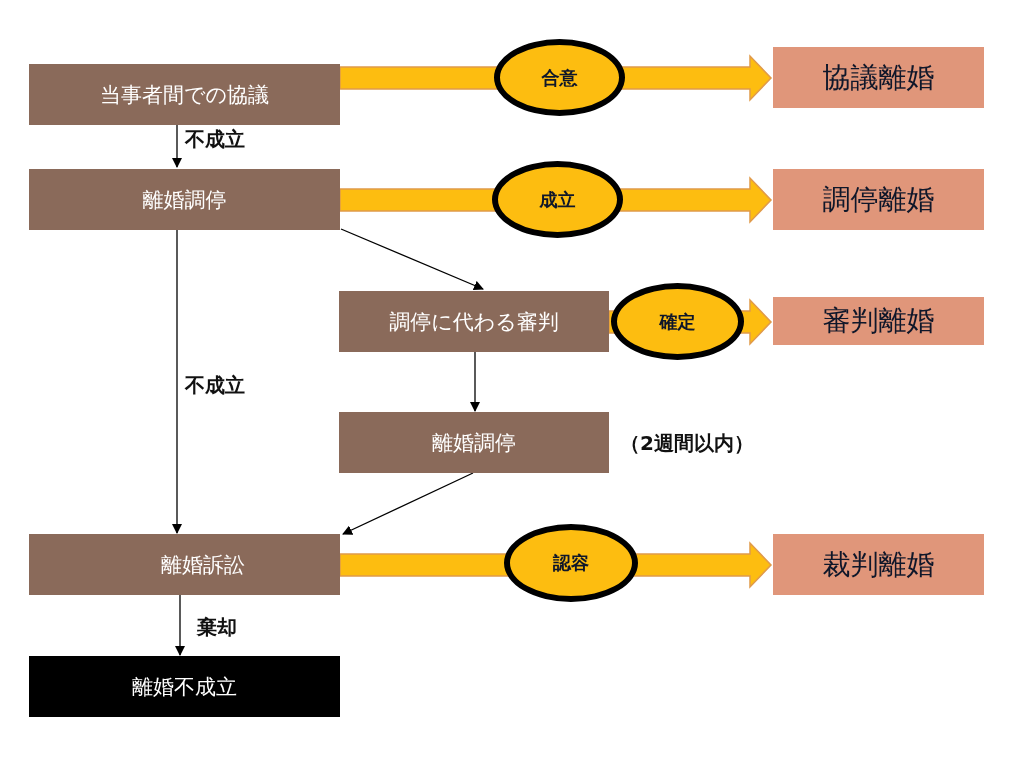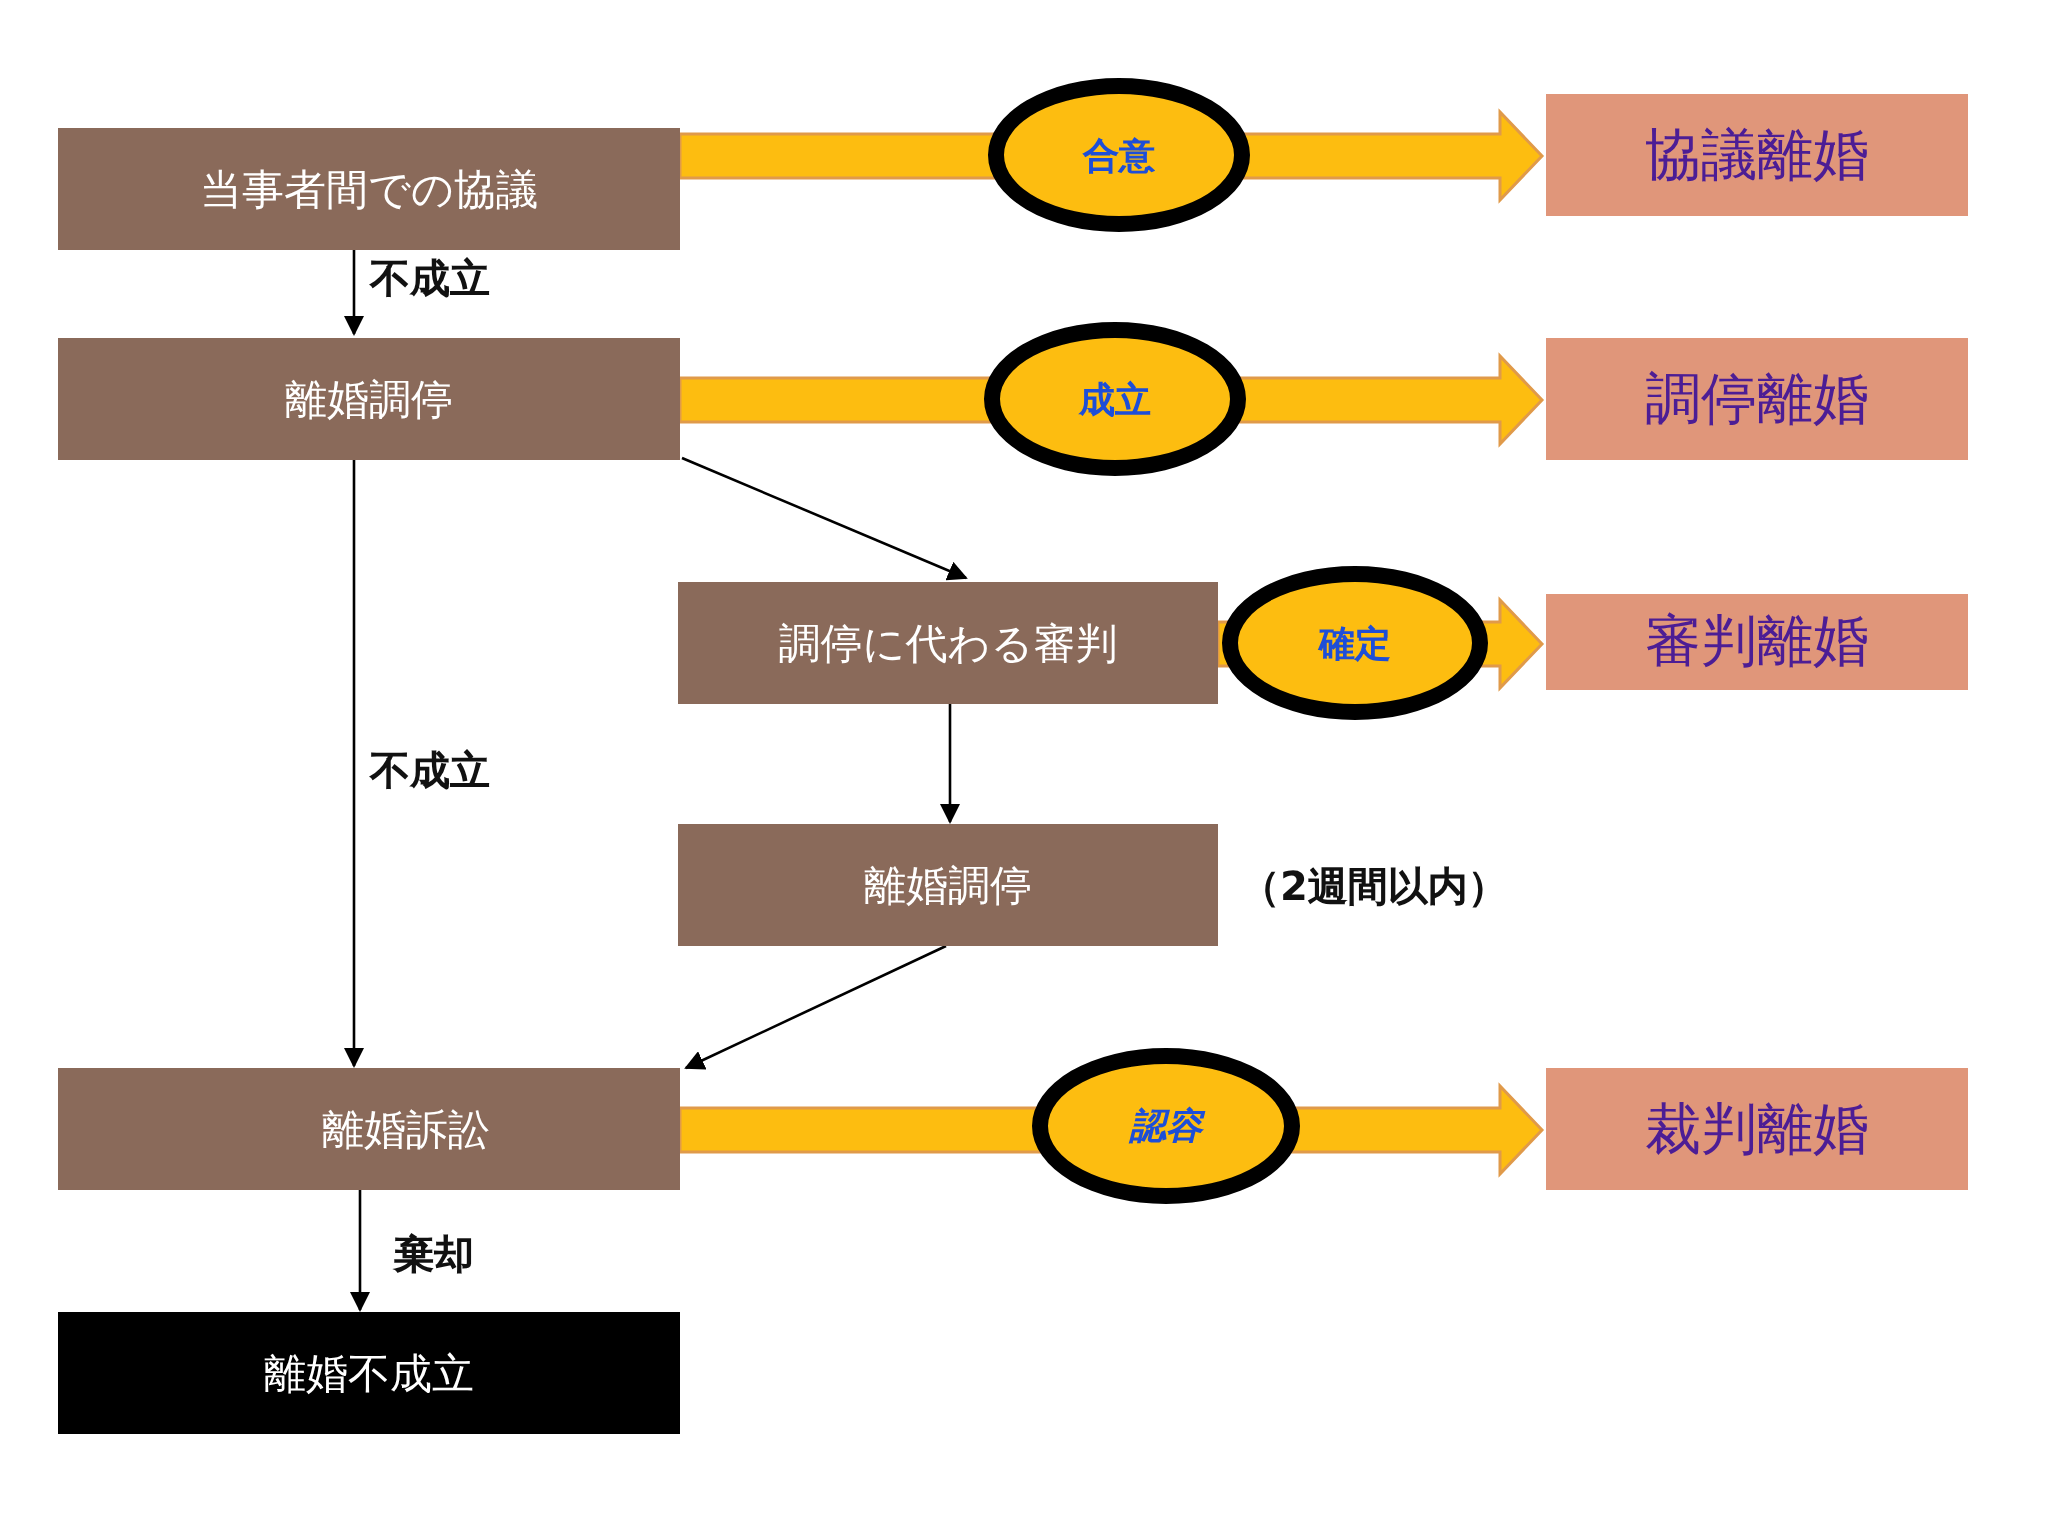--- a/index.html
+++ b/index.html
@@ -4,24 +4,24 @@
 <style>
   html, body { margin:0; padding:0; background:#ffffff; }
   body { width:1024px; height:763px; position:relative; overflow:hidden;
          font-family:"DejaVu Sans","Liberation Sans",sans-serif; }
   svg { position:absolute; left:0; top:0; }
   .box { position:absolute; display:flex; align-items:center; justify-content:center;
          color:#ffffff; font-size:21px; box-sizing:border-box; }
   .brown { background:#8a6a5a; }
   .black { background:#000000; }
   .result { position:absolute; display:flex; align-items:center; justify-content:center;
-            background:#e0967a; color:#4c1d95; font-size:28px; box-sizing:border-box; }
+            background:#e0967a; color:#0f172a; font-size:28px; box-sizing:border-box; }
   .oval { position:absolute; display:flex; align-items:center; justify-content:center;
-          background:#fdbd10; border:8px solid #000000; border-radius:50%;
-          color:#1d4ed8; font-weight:bold; font-size:18px; box-sizing:border-box; }
+          background:#fdbd10; border:6px solid #000000; border-radius:50%;
+          color:#0f172a; font-weight:bold; font-size:18px; box-sizing:border-box; }
   .label { position:absolute; color:#111; font-size:20px; white-space:nowrap;font-weight:bold; }
 </style>
 </head>
 <body>
 
 <svg width="1024" height="763">
   <defs>
     <marker id="ah" markerWidth="10" markerHeight="10" refX="9" refY="5" orient="auto" markerUnits="userSpaceOnUse">
       <path d="M0,0 L10,5 L0,10 z" fill="#000"></path>
     </marker>
@@ -61,21 +61,21 @@
 
 <div class="oval" style="left:494px;top:39px;width:131px;height:77px;">
   <span>合意</span>
 </div>
 <div class="oval" style="left:492px;top:161px;width:131px;height:77px;">
   <span>成立</span>
 </div>
 <div class="oval" style="left:611px;top:283px;width:133px;height:77px;">
   <span>確定</span>
 </div>
-<div class="oval" style="left:516px;top:524px;width:134px;height:78px;font-style:italic;">
+<div class="oval" style="left:504px;top:524px;width:134px;height:78px;">
   <span>認容</span>
 </div>
 
 <div class="result" style="left:773px;top:47px;width:211px;height:61px;">
   <span>協議離婚</span>
 </div>
 <div class="result" style="left:773px;top:169px;width:211px;height:61px;">
   <span>調停離婚</span>
 </div>
 <div class="result" style="left:773px;top:297px;width:211px;height:48px;">

